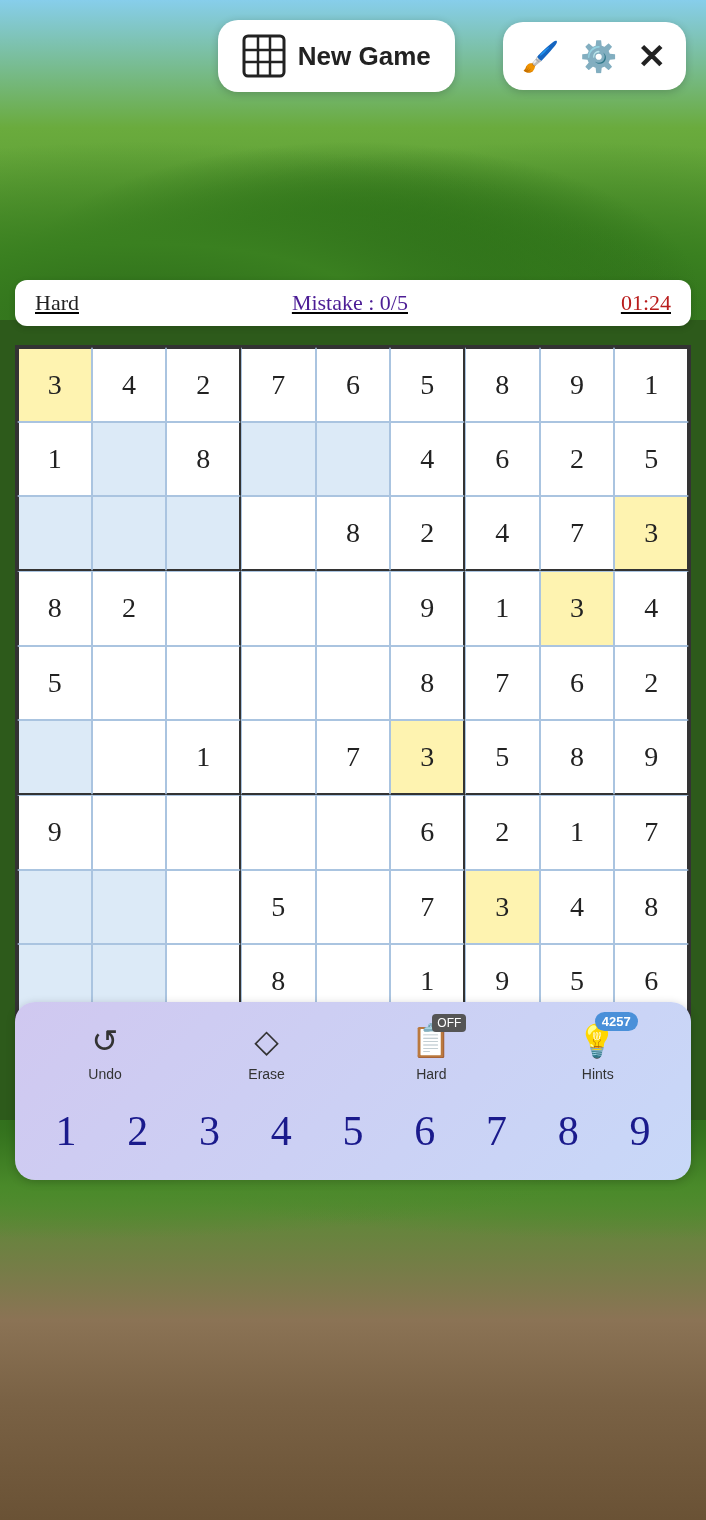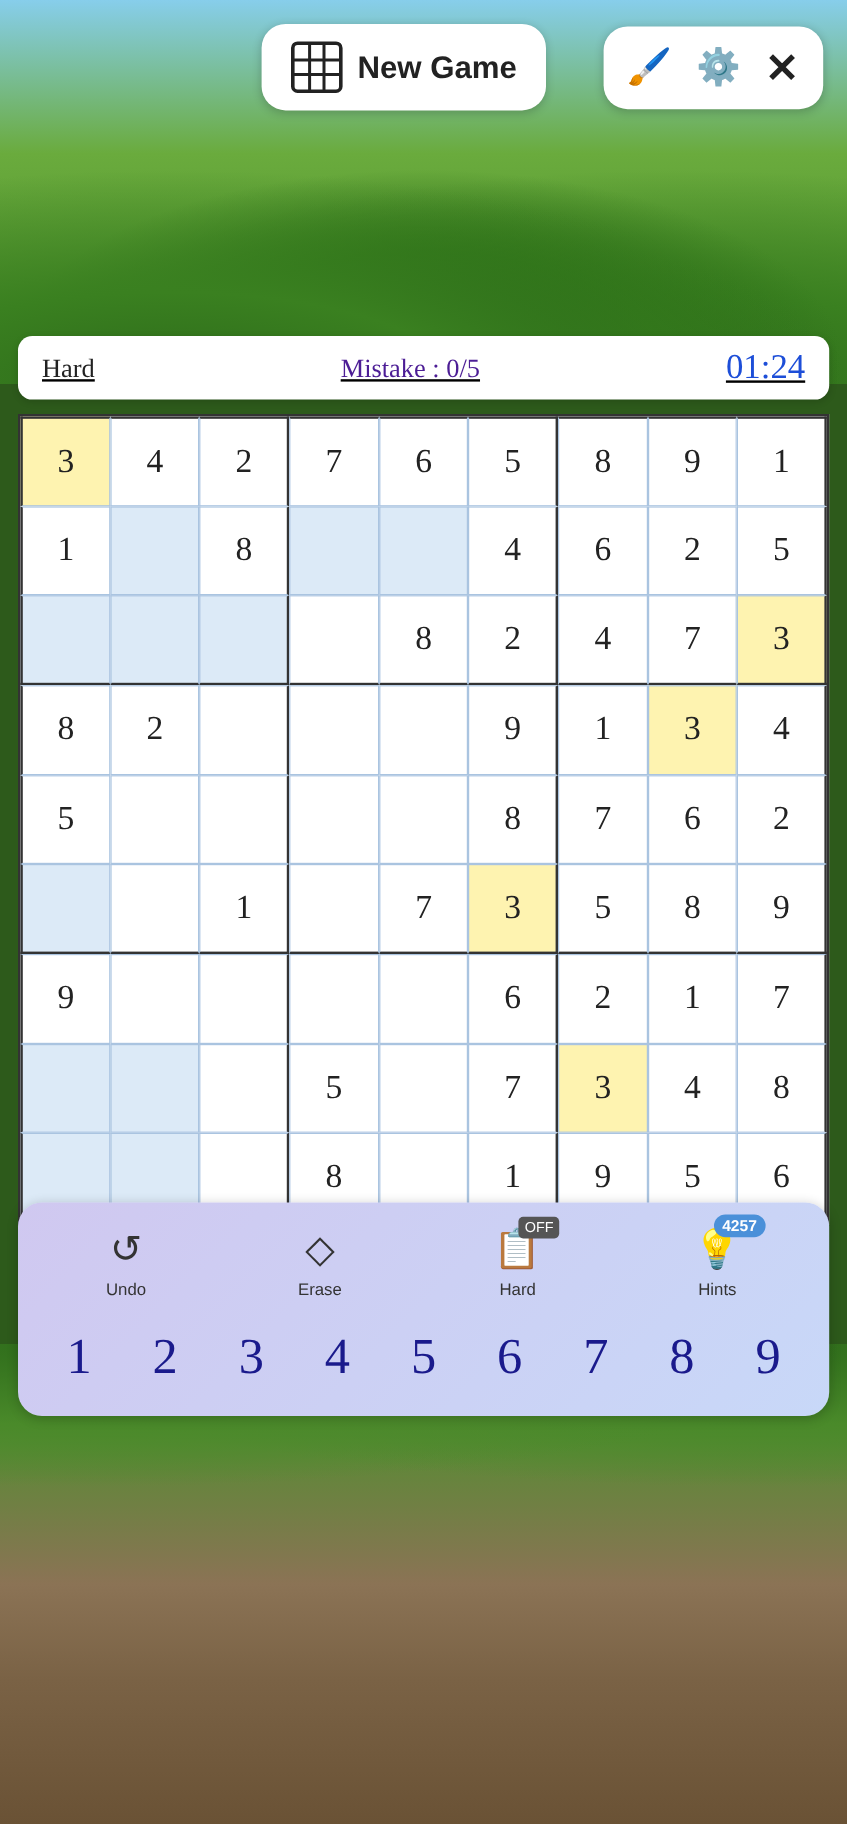--- a/index.html
+++ b/index.html
@@ -122,22 +122,22 @@
       font-weight: 500;
       color: #222;
     }
 
     .status-mistakes {
       font-size: 22px;
       color: #4c1d95;
     }
 
     .status-timer {
-      font-size: 29px;
-      color: #1d4ed8;
+      font-size: 22px;
+      color: #b91c1c;
     }
 
     
     .sudoku-container {
       position: absolute;
       top: 345px;
       left: 15px; right: 15px;
       z-index: 10;
       background: white;
       border: 2px solid #333;

